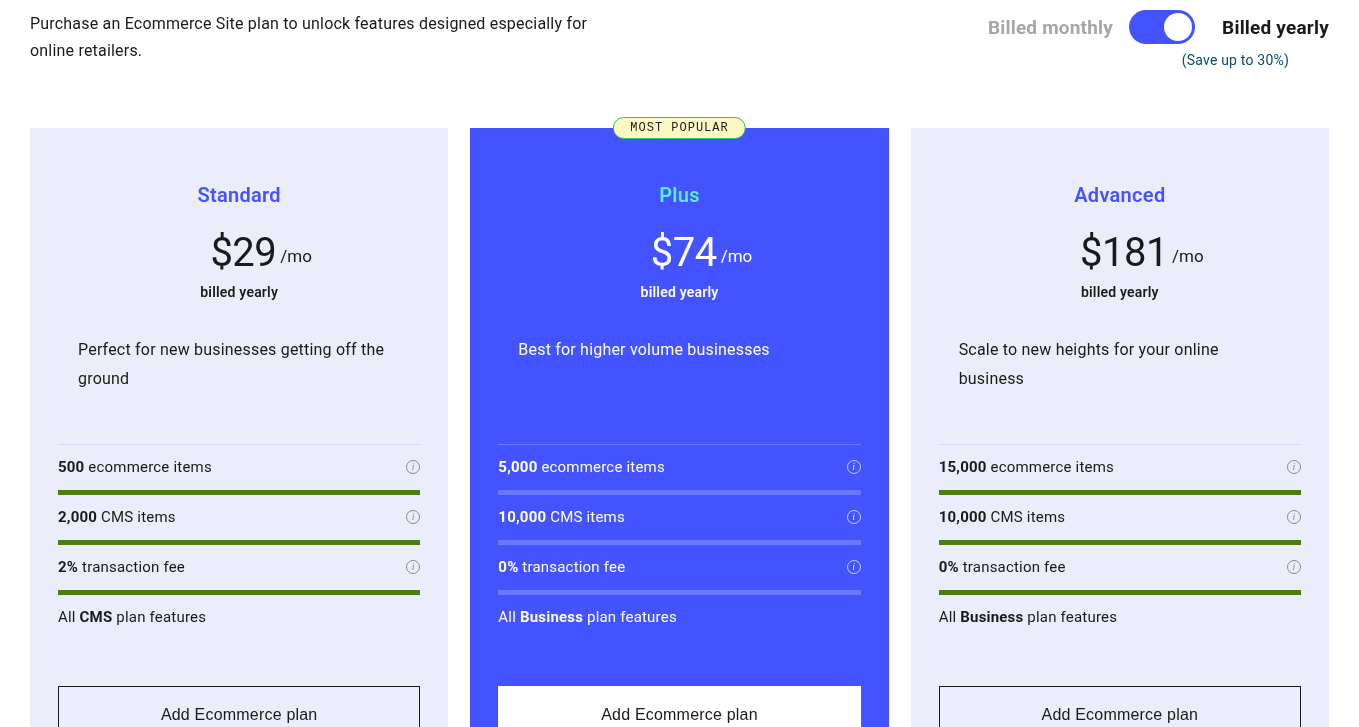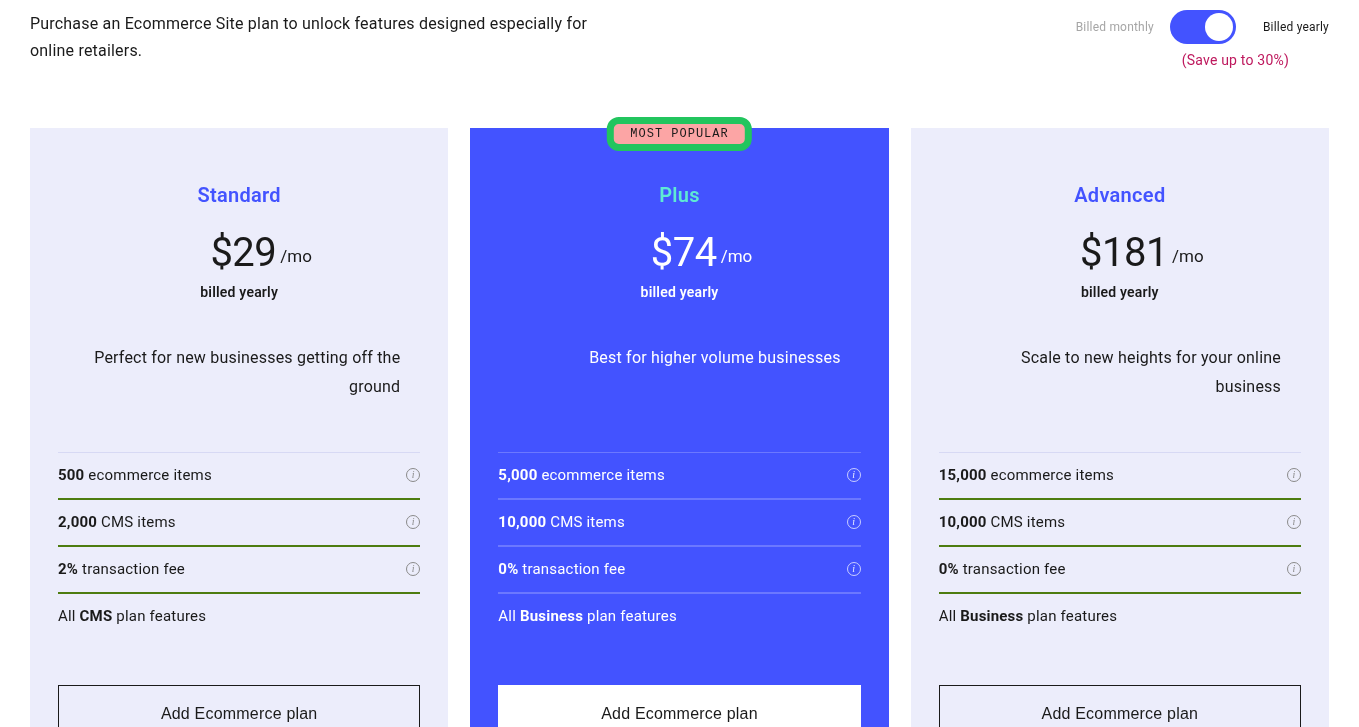--- a/index.html
+++ b/index.html
@@ -2,41 +2,41 @@
 <html><head>
 <meta charset="utf-8">
 <style>
   * { margin: 0; padding: 0; box-sizing: border-box; }
   body { font-family: -apple-system, BlinkMacSystemFont, "Segoe UI", Roboto, Helvetica, Arial, sans-serif; background: #fff; color: #1a1a1a; }
   .container { width: 1359px; margin: 0 auto; padding: 0 30px; }
   .header-row { display: flex; justify-content: space-between; align-items: flex-start; margin-top: 10px; margin-bottom: 60px; gap: 16px; }
   .intro { font-size: 16px; line-height: 1.7; color: #1a1a1a; max-width: 600px; letter-spacing: 0.2px; }
   .billing-controls { display: flex; flex-direction: column; align-items: flex-end; gap: 8px; }
   .toggle-row { display: flex; align-items: center; gap: 16px; }
-  .toggle-label { font-size: 12px; font-weight: 400; letter-spacing: 0.2px; padding-left: 11px; }
+  .toggle-label { font-size: 19px; font-weight: 700; letter-spacing: 0.2px; padding-left: 11px; }
   .toggle-label.inactive { color: #a6a6a6; }
   .toggle-label.active { color: #1a1a1a; }
   .toggle { position: relative; width: 66px; height: 34px; background: #4353ff; border-radius: 17px; cursor: pointer; }
   .toggle-knob { position: absolute; top: 3px; right: 3px; width: 28px; height: 28px; background: #fff; border-radius: 50%; }
-  .save-note { font-size: 14px; color: #be185d; letter-spacing: 0.2px; margin-right: 40px;}
+  .save-note { font-size: 14px; color: #0c4a6e; letter-spacing: 0.2px; margin-right: 40px;}
   .cards { display: flex; gap: 22px; align-items: stretch; }
   .card { flex: 1 1 0; background: #ecedfb; padding: 55px 28px 28px; display: flex; flex-direction: column; min-height: 600px; position: relative; }
   .card.featured { background: #4353ff; color: #fff; }
-  .badge { position: absolute; top: -11px; left: 50%; transform: translateX(-50%); background: #fca5a5; border: 7px solid #22c55e; padding: 3px 16px; border-radius: 12px; font-family: "Courier New", monospace; font-size: 12px; letter-spacing: 1px; color: #1a1a1a; white-space: nowrap; }
+  .badge { position: absolute; top: -11px; left: 50%; transform: translateX(-50%); background: #fef9c3; border: 1px solid #22c55e; padding: 3px 16px; border-radius: 12px; font-family: "Courier New", monospace; font-size: 12px; letter-spacing: 1px; color: #1a1a1a; white-space: nowrap; }
   .plan-name { text-align: center; font-size: 20px; font-weight: 600; color: #4353ff; letter-spacing: 0.3px; margin-bottom: 22px; }
   .featured .plan-name { color: #5eead4; }
   .price-row { text-align: center; margin-bottom: 8px; }
   .price { font-size: 40px; font-weight: 400; letter-spacing: -0.5px; margin-left: 44px; }
   .per { font-size: 17px; font-weight: 400; margin-left: 4px; vertical-align: 4px; }
   .billed { text-align: center; font-size: 14px; font-weight: 600; margin-bottom: 36px; letter-spacing: 0.2px; }
-  .desc { text-align: right; font-size: 16px; line-height: 1.8; padding: 0 20px; letter-spacing: 0.2px; margin-top: 8px; }
+  .desc { text-align: left; font-size: 16px; line-height: 1.8; padding: 0 20px; letter-spacing: 0.2px; }
   .spacer { flex: 1; min-height: 50px; }
   .features { border-top: 1px solid #d7d9f4; }
   .featured .features { border-top-color: rgba(255,255,255,0.22); }
-  .feature-row { display: flex; justify-content: space-between; align-items: center; padding: 12px 0; border-bottom: 2px solid #4d7c0f; font-size: 15px; letter-spacing: 0.2px; }
+  .feature-row { display: flex; justify-content: space-between; align-items: center; padding: 12px 0; border-bottom: 5px solid #4d7c0f; font-size: 15px; letter-spacing: 0.2px; }
   .featured .feature-row { border-bottom-color: rgba(255,255,255,0.22); }
   .feature-row.last { border-bottom: none; }
   .feature-text { line-height: 1.4; }
   .info-icon { width: 14px; height: 14px; border: 1px solid #8a8a8a; border-radius: 50%; font-size: 10px; line-height: 12px; text-align: center; color: #8a8a8a; font-style: italic; font-family: Georgia, serif; cursor: default; flex-shrink: 0; }
   .featured .info-icon { border-color: rgba(255,255,255,0.7); color: rgba(255,255,255,0.9); }
   .cta { margin-top: 46px; border: 1px solid #1a1a1a; background: transparent; color: #1a1a1a; font-size: 16px; font-weight: 500; padding: 19px 10px; text-align: center; cursor: pointer; width: 100%; letter-spacing: 0.2px; }
   .featured .cta { background: #fff; border-color: #fff; color: #1a1a1a; }
 </style>
 </head>
 <body>

